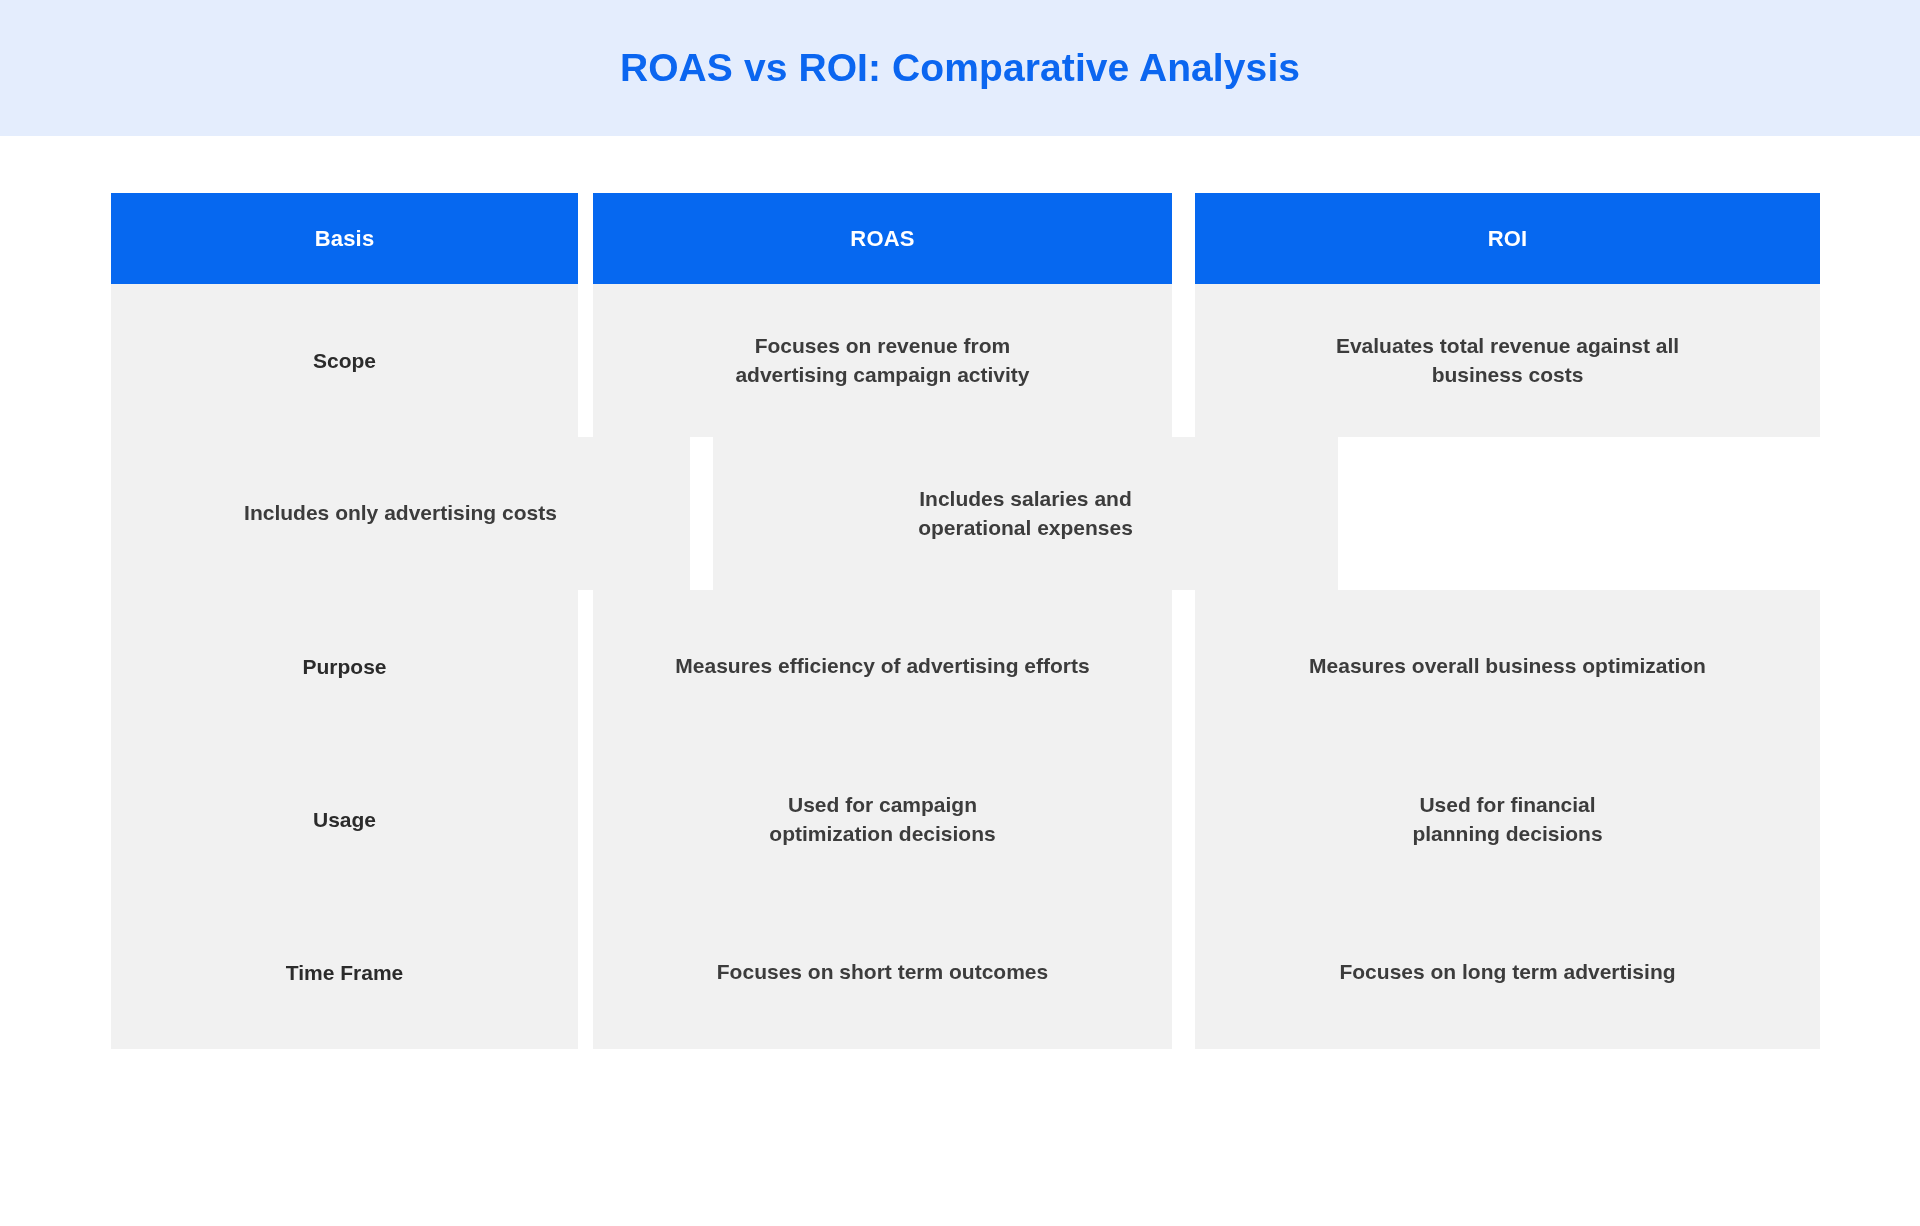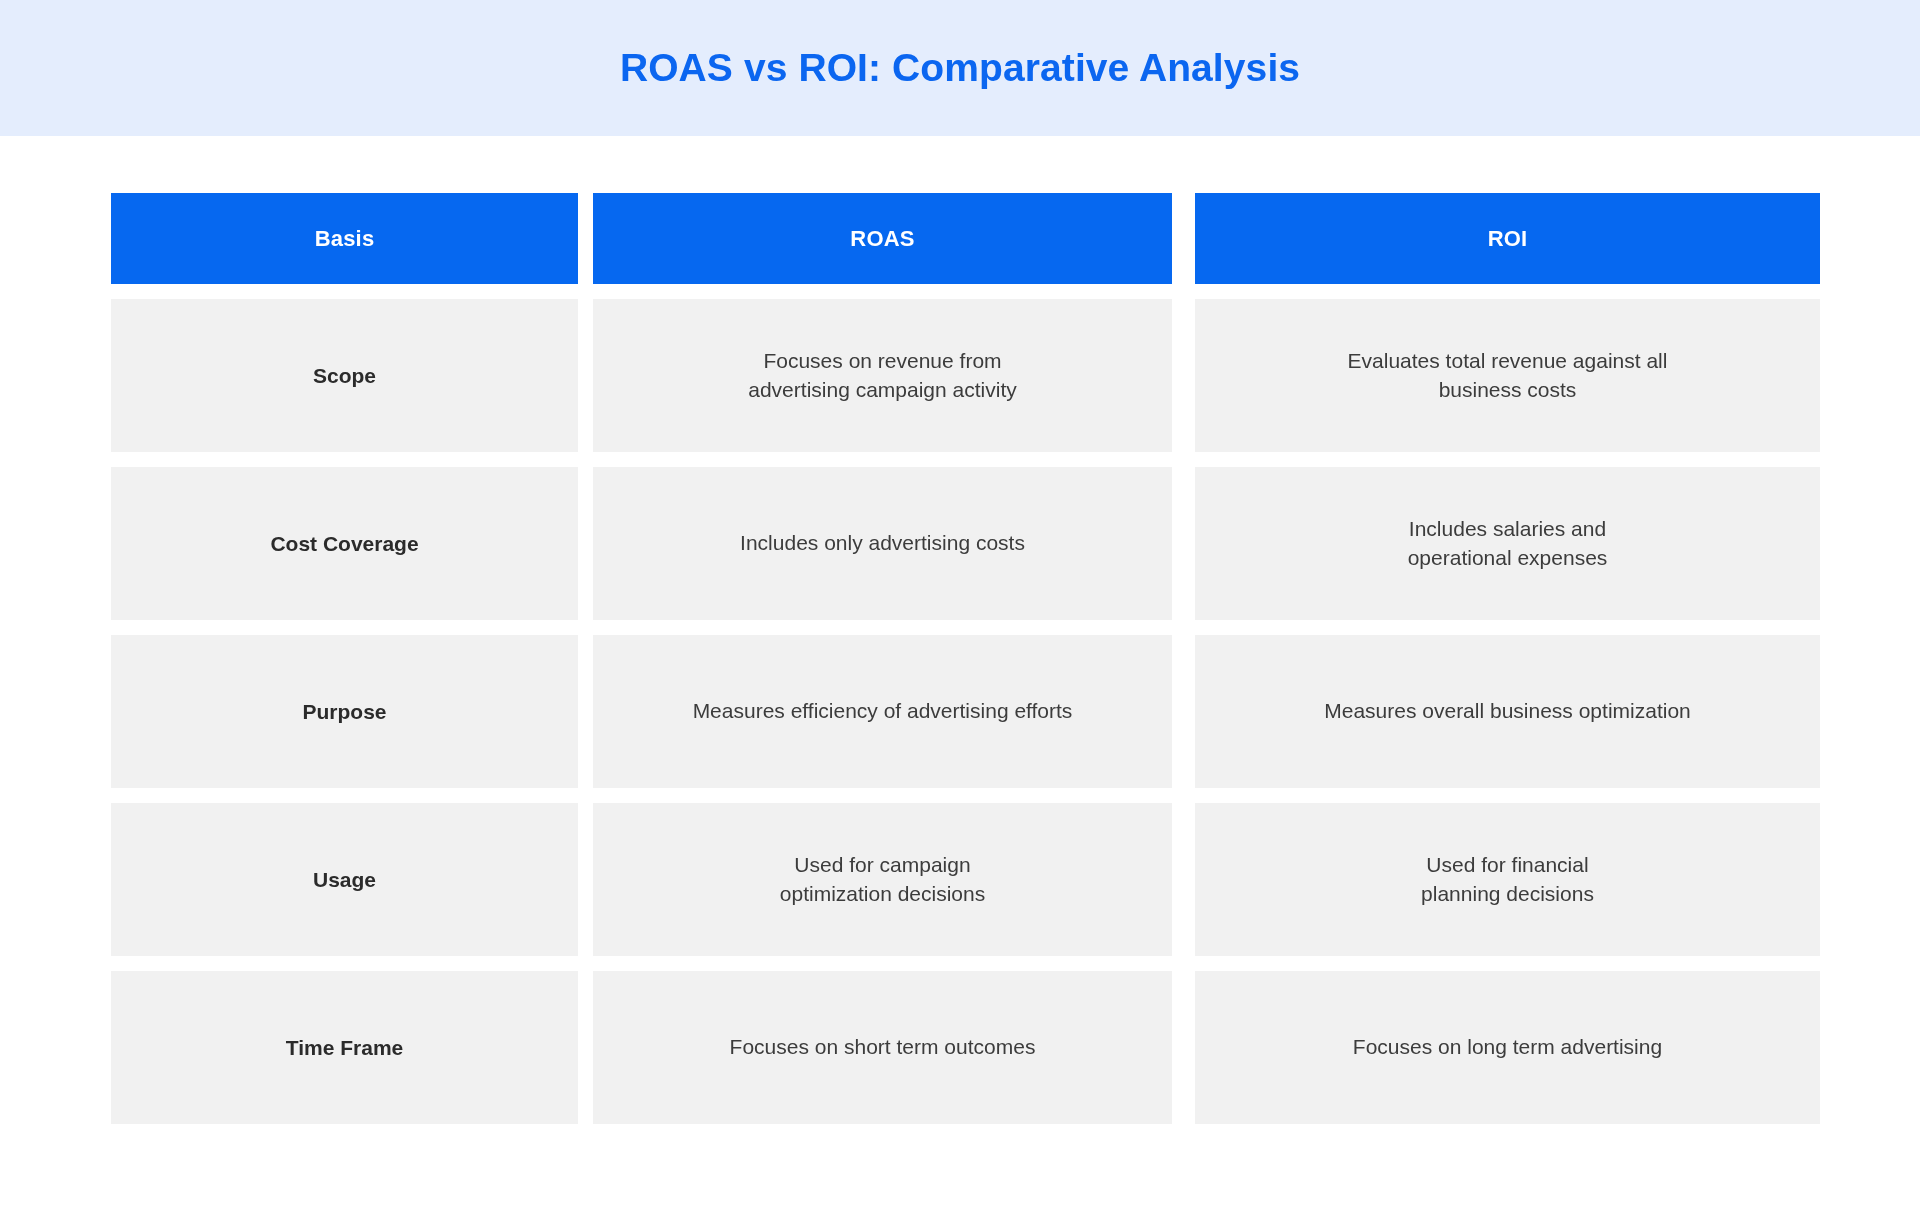--- a/index.html
+++ b/index.html
@@ -38,21 +38,20 @@
     position: relative;
     width: 1920px;
     height: 1106px;
     box-sizing: border-box;
     padding: 57px 110px 0 111px;
   }
 
   .table {
     display: flex;
     flex-direction: column;
-    gap: 15px;
   }
 
   .row {
     display: flex;
     gap: 15px;
   }
 
   .cell {
     display: flex;
     align-items: center;
@@ -87,21 +86,21 @@
   }
   .basis-label {
     color: #2b2b2b;
     font-size: 21px;
     font-weight: bold;
     line-height: 1.3;
   }
   .value-label {
     color: #3c3c3c;
     font-size: 21px;
-    font-weight: normal;
+    font-weight: bold;
     line-height: 1.35;
     white-space: pre-line;
   }
 </style>
 </head>
 <body>
 
 <div class="banner">
   <div class="banner-title">ROAS vs ROI: Comparative Analysis</div>
 </div>
@@ -129,23 +128,20 @@
         <span class="value-label">Focuses on revenue from
 advertising campaign activity</span>
       </div>
       <div class="cell col-2">
         <span class="value-label">Evaluates total revenue against all
 business costs</span>
       </div>
     </div>
 
     <div class="row row-body">
-      <div class="cell col-0">
-        <span class="basis-label">Cost Coverage</span>
-      </div>
       <div class="cell col-1">
         <span class="value-label">Includes only advertising costs</span>
       </div>
       <div class="cell col-2">
         <span class="value-label">Includes salaries and
 operational expenses</span>
       </div>
     </div>
 
     <div class="row row-body">

